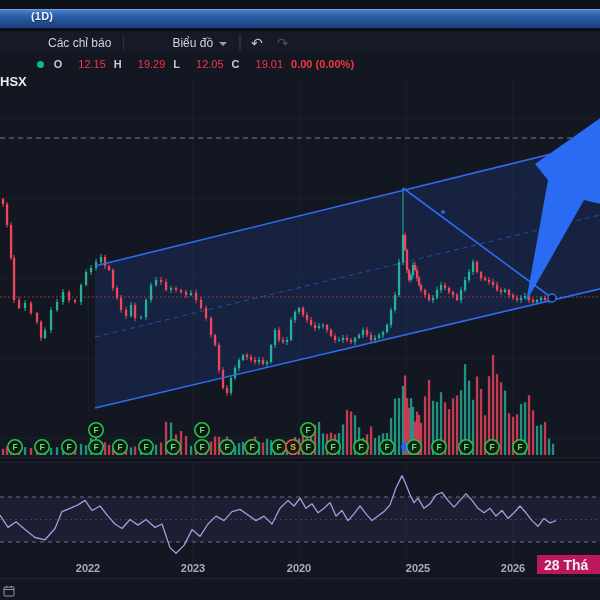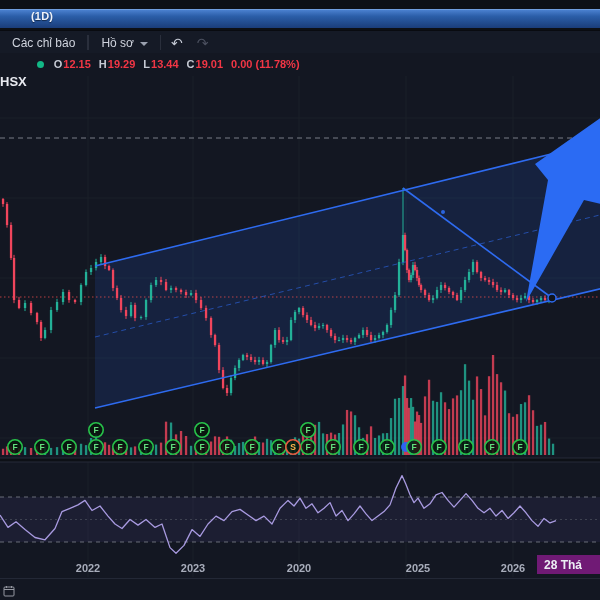--- a/index.html
+++ b/index.html
@@ -7,60 +7,60 @@
   #app{position:relative;width:600px;height:600px;background:#0d1016;}
   
   .titlebar{position:absolute;left:0;top:9px;width:600px;height:18px;
     background:linear-gradient(180deg,#4a80cf 0%,#2b5ea8 35%,#1a3d7a 100%);
     border-top:1px solid #6f9ddd;display:flex;align-items:flex-start;padding-left:24px;}
   .titlebar .t{color:#eef3fc;font-size:11px;font-weight:bold;padding-left:7px;letter-spacing:.2px;
     text-shadow:0 1px 1px rgba(0,0,0,.5);}
   
   .toolbar{position:absolute;left:0;top:30px;width:600px;height:23px;background:#151a26;
     border-top:1px solid #090b10;border-bottom:1px solid #090b10;display:flex;align-items:center;}
-  .tb-item{display:flex;align-items:center;gap:6px;color:#cfd3dd;font-size:12px;padding:0 12px;height:23px;cursor:pointer;}
+  .tb-item{display:flex;align-items:center;gap:6px;color:#cfd3dd;font-size:12px;padding:0 12px;height:23px;cursor:pointer;margin-left:36px;}
   .tb-sep{width:1px;height:15px;background:#2a2f3c;}
   .chev{width:0;height:0;border-left:4px solid transparent;border-right:4px solid transparent;border-top:4px solid #9aa0ae;margin-top:2px;}
   .tb-undo{color:#c4c9d4;font-size:14px;padding:0 10px;cursor:pointer;}
   .tb-redo{color:#4c5160;font-size:14px;padding:0 4px;cursor:pointer;}
   
   .chart-bg{position:absolute;left:0;top:53px;width:600px;height:547px;background:#131722;}
   svg.chart{position:absolute;left:0;top:0;width:600px;height:600px;}
   
   .symrow{position:absolute;left:0;top:56px;width:600px;height:16px;display:flex;align-items:center;gap:6px;font-size:11px;}
   .sym{color:#e8eaf0;font-weight:bold;font-size:13px;margin-top:34px;}
   .dot{width:7px;height:7px;border-radius:50%;background:#12b886;margin:0 4px;}
   .ohlc{display:flex;gap:8px;align-items:center;}
   .ohlc .k{color:#c6cad4;font-weight:bold;}
-  .ohlc .v{margin-left:1px;font-weight:bold;}
+  .ohlc .v{margin-left:16px;font-weight:normal;}
   
   .axis-year{position:absolute;top:562px;transform:translateX(-50%);color:#a8adbb;font-size:11px;font-weight:bold;}
-  .datebox{position:absolute;top:555px;right:0;width:56px;height:19px;background:#701a75;color:#eceef4;
-    font-size:12px;font-weight:bold;display:flex;align-items:center;padding-left:7px;overflow:hidden;white-space:nowrap;}
+  .datebox{position:absolute;top:555px;right:0;width:56px;height:19px;background:#be185d;color:#eceef4;
+    font-size:14px;font-weight:bold;display:flex;align-items:center;padding-left:7px;overflow:hidden;white-space:nowrap;}
   .botbar{position:absolute;left:0;top:578px;width:600px;height:22px;background:#131722;border-top:1px solid #232836;}
   .calicon{position:absolute;left:3px;top:583px;}
 </style>
 </head>
 <body>
 
 <div id="app">
   <div class="titlebar">
     <span class="t">(1D)</span>
   </div>
 
   <div class="toolbar">
       <div class="tb-item">
         <span>Các chỉ báo</span>
       </div>
       <div class="tb-sep"></div>
-      <div class="tb-sep"></div>
       <div class="tb-item">
-        <span>Hồ sơ</span>
+        <span>Biểu đồ</span>
         <span class="chev"></span>
       </div>
+      <div class="tb-sep"></div>
       <div class="tb-sep"></div>
       <span class="tb-undo">↶</span>
       <span class="tb-redo">↷</span>
     </div>
 
   <div class="chart-bg"></div>
   <svg class="chart" id="chartsvg" viewBox="0 0 600 600">
       <g>
         <line x1="88" y1="76" x2="88" y2="577" stroke="#1b2029" stroke-width="1"></line>
         <line x1="193" y1="76" x2="193" y2="577" stroke="#1b2029" stroke-width="1"></line>
@@ -550,23 +550,23 @@
         <polyline points="0,515.0 8,527.4 16,521.8 25,529.6 35,537.5 45,539.8 55,528.5 62,511.6 70,508.3 78,504.9 85,500.4 92,510.5 100,506.0 108,516.1 115,524.0 122,528.5 130,519.5 138,525.1 146,519.5 155,527.4 162,524.0 170,547.6 176,553.3 184,545.4 192,529.6 200,536.4 208,524.0 216,516.1 224,520.6 232,511.6 240,509.4 248,515.0 256,520.6 264,516.1 272,524.0 280,508.3 288,500.4 294,506.0 300,498.1 306,508.3 312,503.8 318,512.8 324,508.3 330,502.6 336,516.1 342,510.5 348,520.6 354,513.9 360,506.0 366,513.9 372,520.6 378,516.1 384,511.6 390,504.9 396,488.0 402,475.6 406,484.6 410,494.8 414,502.6 418,498.1 424,508.3 430,503.8 436,494.8 442,492.5 448,500.4 454,507.1 460,500.4 466,493.6 472,500.4 478,508.3 484,512.8 490,508.3 496,516.1 502,510.5 508,518.4 514,512.8 520,506.0 526,512.8 532,520.6 538,526.3 544,518.4 550,522.9 556,520.6" fill="none" stroke="#a89ae0" stroke-width="1.3" stroke-linejoin="round"></polyline>
       </g>
     </svg>
 
   <div class="symrow">
     <span class="sym">HSX</span>
     <span class="dot"></span>
     <span class="ohlc" id="ohlc">
         <span><span class="k">O</span><span class="v" style="color: rgb(242, 54, 69);">12.15</span></span>
         <span><span class="k">H</span><span class="v" style="color: rgb(242, 54, 69);">19.29</span></span>
-        <span><span class="k">L</span><span class="v" style="color: rgb(242, 54, 69);">13.44</span></span>
+        <span><span class="k">L</span><span class="v" style="color: rgb(242, 54, 69);">12.05</span></span>
         <span><span class="k">C</span><span class="v" style="color: rgb(242, 54, 69);">19.01</span></span>
-        <span style="color: rgb(242, 54, 69); font-weight: bold;">0.00 (11.78%)</span>
+        <span style="color: rgb(242, 54, 69); font-weight: bold;">0.00 (0.00%)</span>
       </span>
   </div>
 
   <div class="botbar"></div>
   <div id="years">
       <div class="axis-year" style="left: 88px;">2022</div>
       <div class="axis-year" style="left: 193px;">2023</div>
       <div class="axis-year" style="left: 299px;">2020</div>
       <div class="axis-year" style="left: 406px; margin-left: 12px;">2025</div>
       <div class="axis-year" style="left: 513px;">2026</div>

